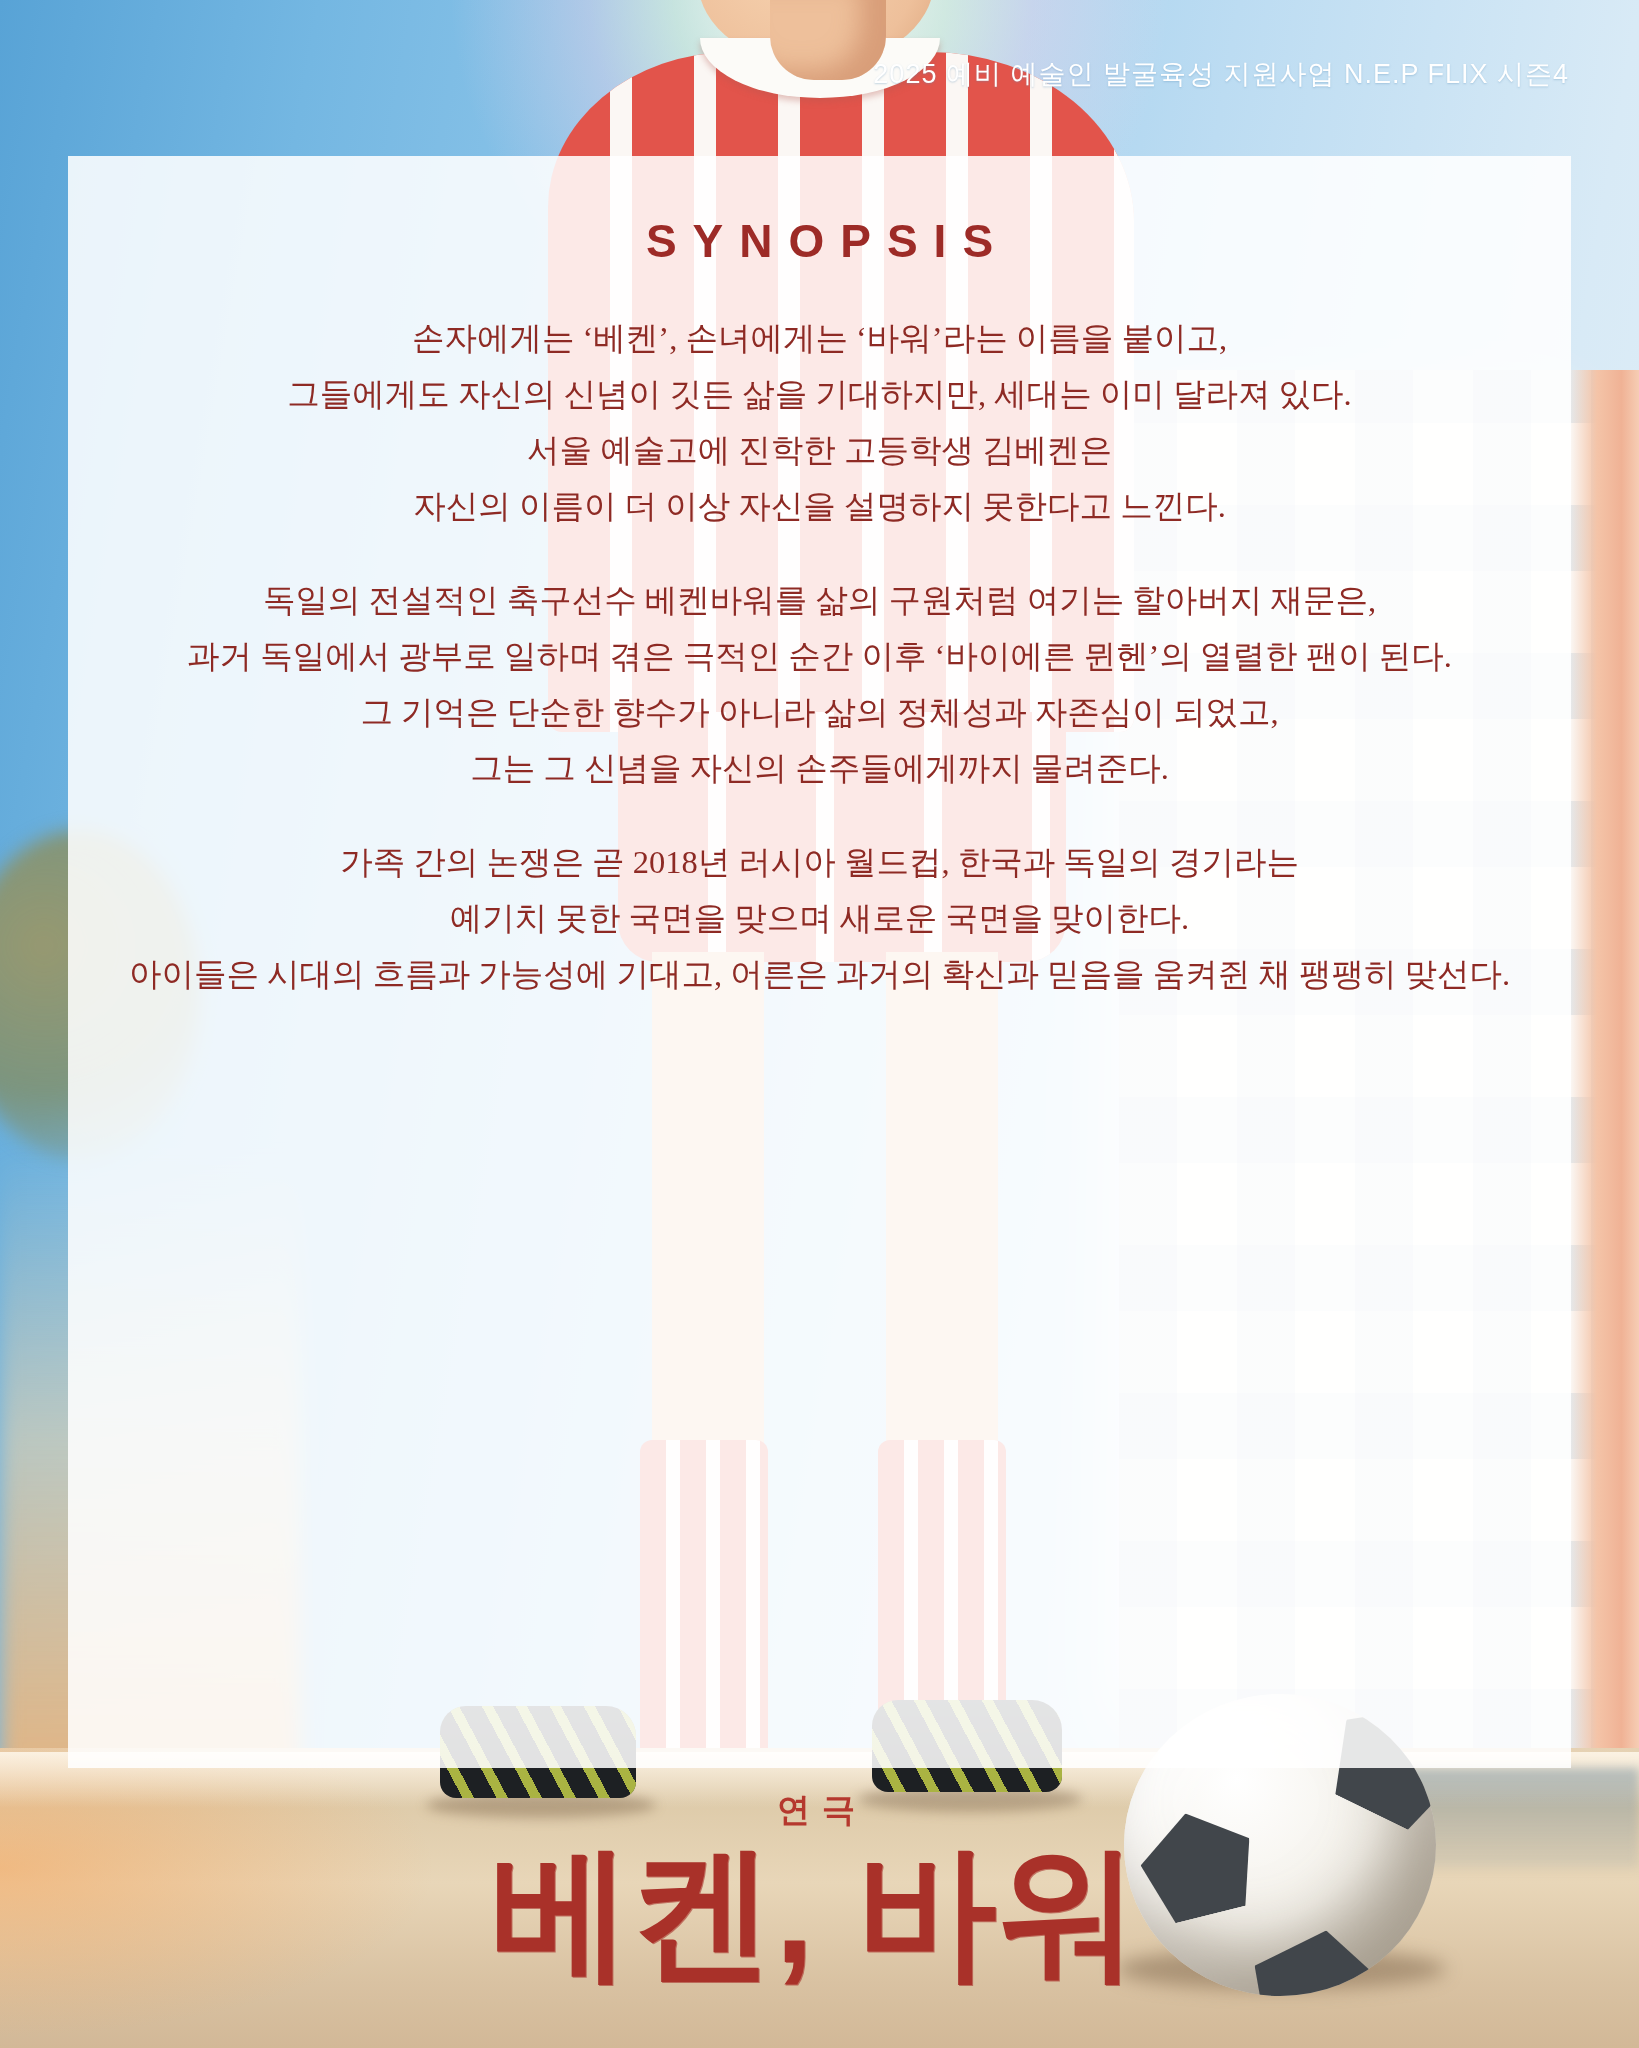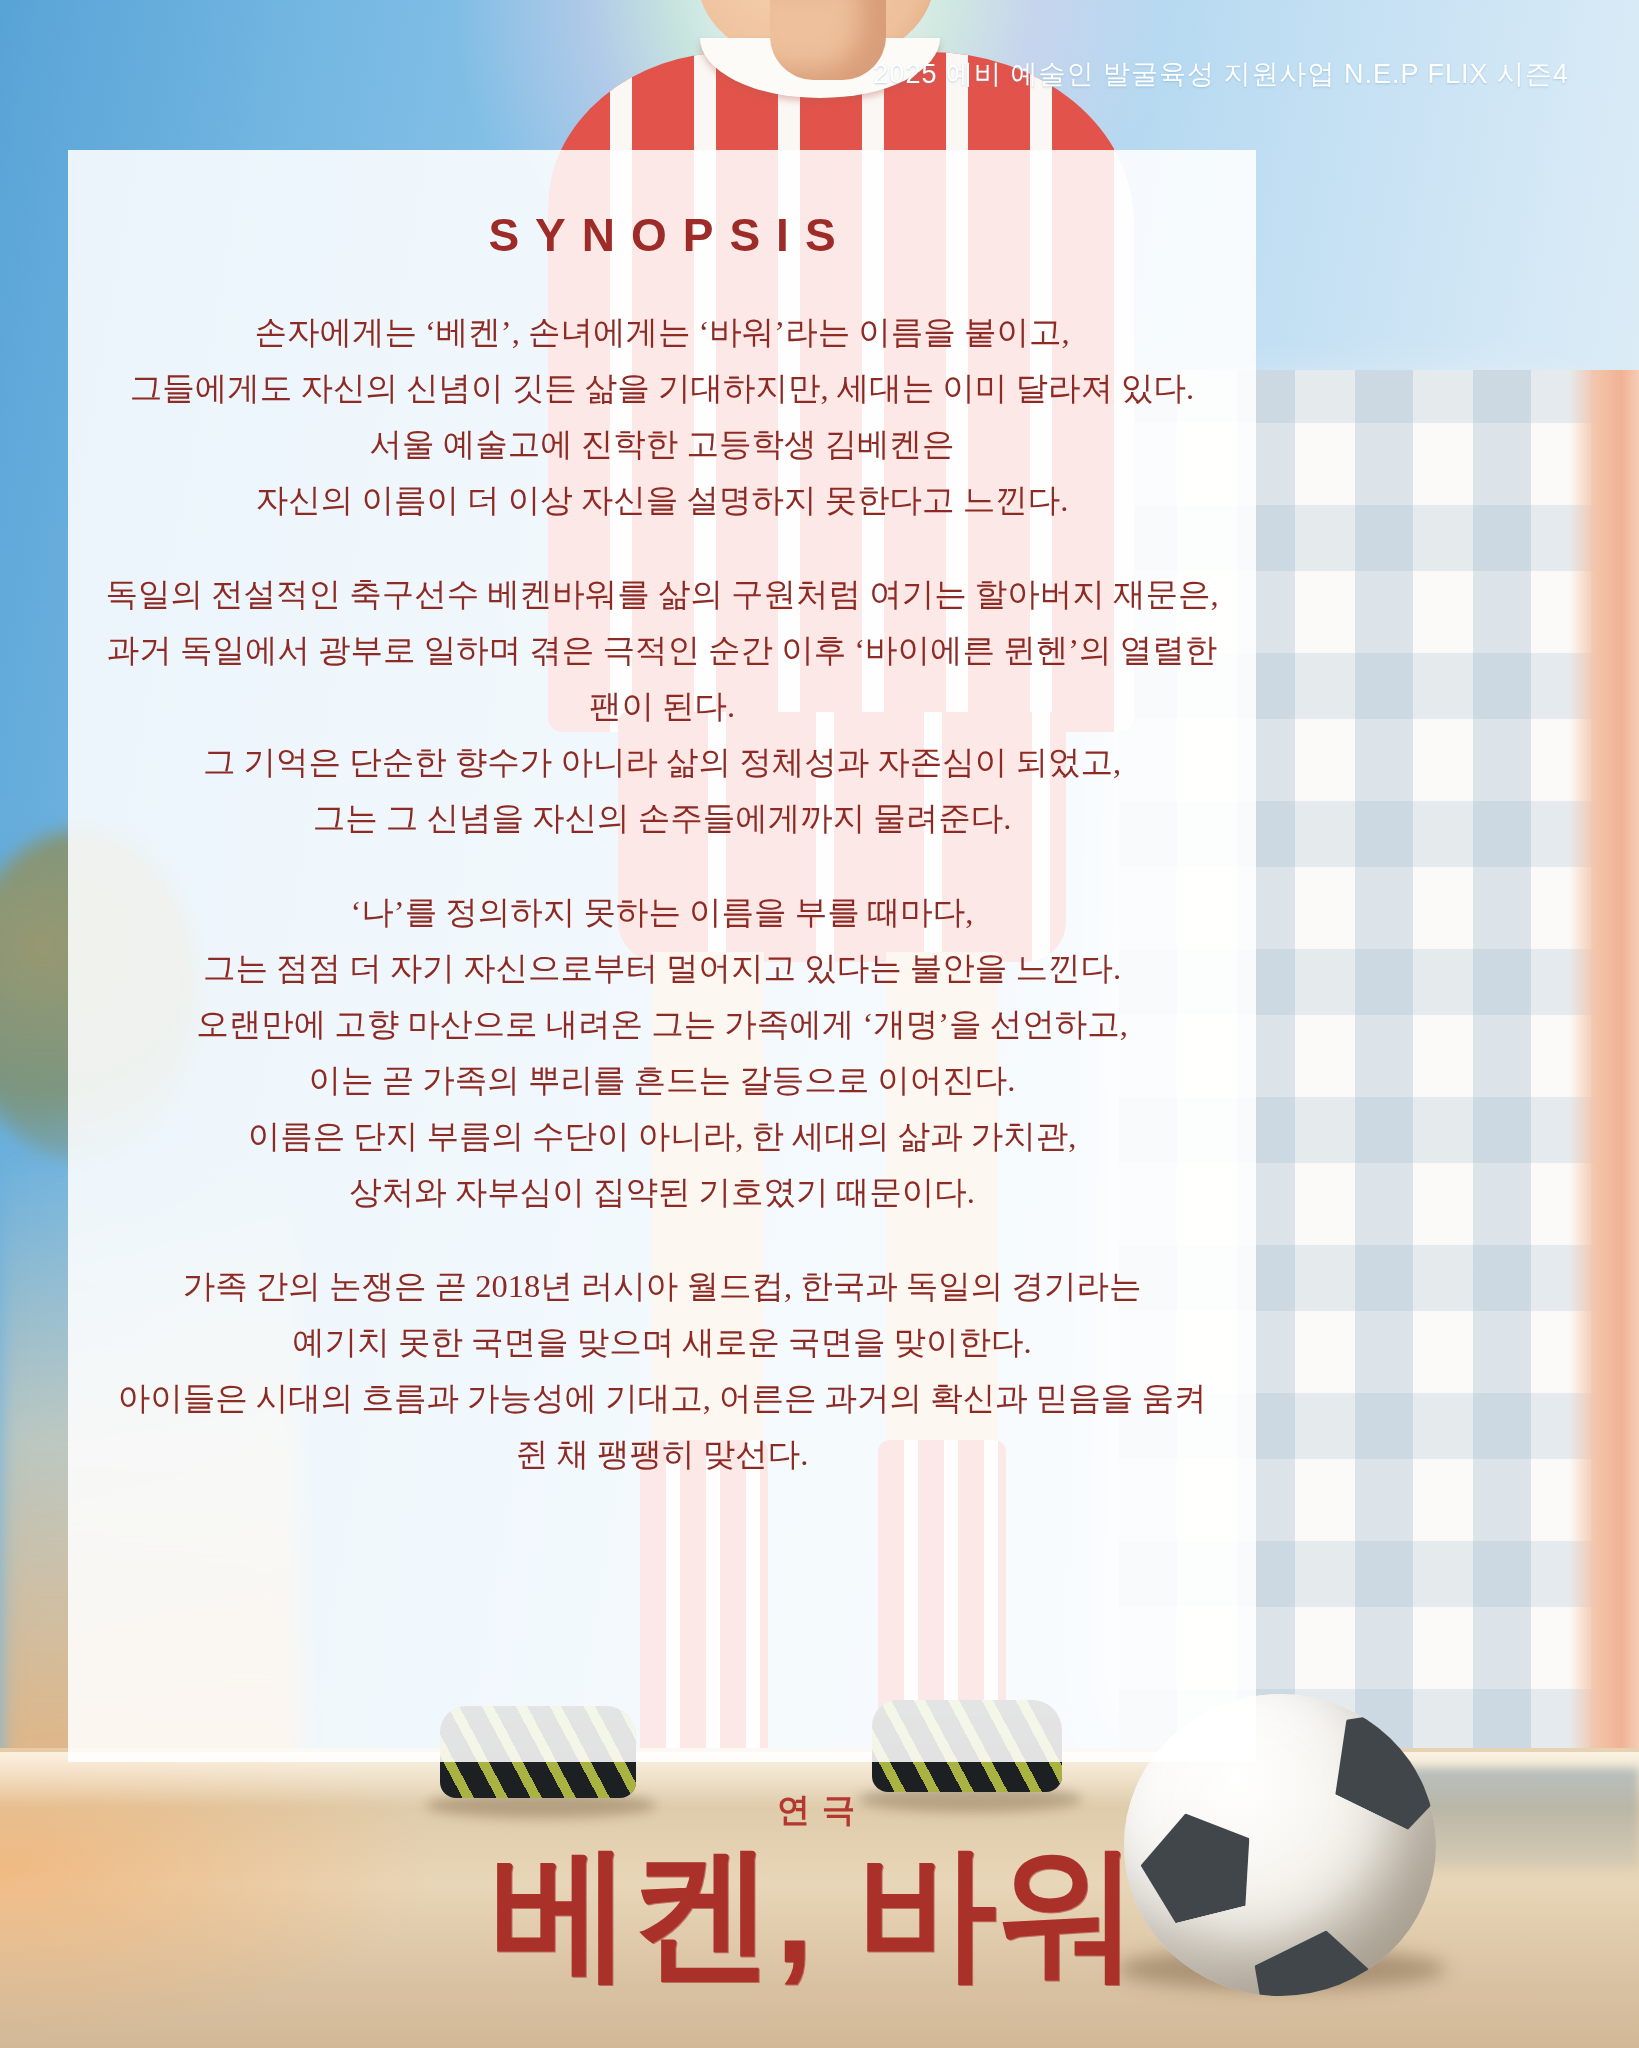--- a/index.html
+++ b/index.html
@@ -112,21 +112,21 @@
   }
   .pent{position:absolute;background:#41464b;clip-path:polygon(50% 0, 100% 38%, 82% 100%, 18% 100%, 0 38%);}
   .pent.p1{left:18px;top:118px;width:112px;height:104px;transform:rotate(-14deg);}
   .pent.p2{left:210px;top:8px;width:126px;height:116px;transform:rotate(26deg);}
   .pent.p3{left:128px;top:236px;width:132px;height:118px;transform:rotate(8deg);}
   .ball-shadow{left:1116px;top:1948px;width:330px;height:42px;border-radius:50%;
     background:rgba(100,76,50,.4);filter:blur(9px);}
 
   
   .panel{
-    left:68px;top:150px;width:1188px;height:1612px;
+    left:68px;top:156px;width:1503px;height:1612px;
     background:rgba(255,255,255,.87);
     box-sizing:border-box;
     padding:58px 34px 0 34px;
     text-align:center;
   }
   .panel h1{
     margin:0 0 42px 0;
     font-family:"Liberation Sans", sans-serif;
     font-weight:700;font-size:46px;letter-spacing:16px;text-indent:16px;
     color:var(--heading-red, #9d2b27);
@@ -194,21 +194,20 @@
   <div class="pent p1"></div>
   <div class="pent p2"></div>
   <div class="pent p3"></div>
 </div>
 
 <div class="abs panel">
   <h1>SYNOPSIS</h1>
   <div class="paras">
       <p class="para">손자에게는 ‘베켄’, 손녀에게는 ‘바워’라는 이름을 붙이고,<br>그들에게도 자신의 신념이 깃든 삶을 기대하지만, 세대는 이미 달라져 있다.<br>서울 예술고에 진학한 고등학생 김베켄은<br>자신의 이름이 더 이상 자신을 설명하지 못한다고 느낀다.</p>
       <p class="para">독일의 전설적인 축구선수 베켄바워를 삶의 구원처럼 여기는 할아버지 재문은,<br>과거 독일에서 광부로 일하며 겪은 극적인 순간 이후 ‘바이에른 뮌헨’의 열렬한 팬이 된다.<br>그 기억은 단순한 향수가 아니라 삶의 정체성과 자존심이 되었고,<br>그는 그 신념을 자신의 손주들에게까지 물려준다.</p>
-      <p class="para">‘나’를 정의하지 못하는 이름을 부를 때마다,<br>그는 점점 더 자기 자신으로부터 멀어지고 있다는 불안을 느낀다.<br>오랜만에 고향 마산으로 내려온 그는 가족에게 ‘개명’을 선언하고,<br>이는 곧 가족의 뿌리를 흔드는 갈등으로 이어진다.<br>이름은 단지 부름의 수단이 아니라, 한 세대의 삶과 가치관,<br>상처와 자부심이 집약된 기호였기 때문이다.</p>
       <p class="para">가족 간의 논쟁은 곧 2018년 러시아 월드컵, 한국과 독일의 경기라는<br>예기치 못한 국면을 맞으며 새로운 국면을 맞이한다.<br>아이들은 시대의 흐름과 가능성에 기대고, 어른은 과거의 확신과 믿음을 움켜쥔 채 팽팽히 맞선다.</p>
     </div>
 </div>
 
 <div class="abs credit">2025 예비 예술인 발굴육성 지원사업 N.E.P FLIX 시즌4</div>
 
 <div class="abs footer">
   <div class="genre">연극</div>
   <div class="show-title">베켄, 바워</div>
 </div>

